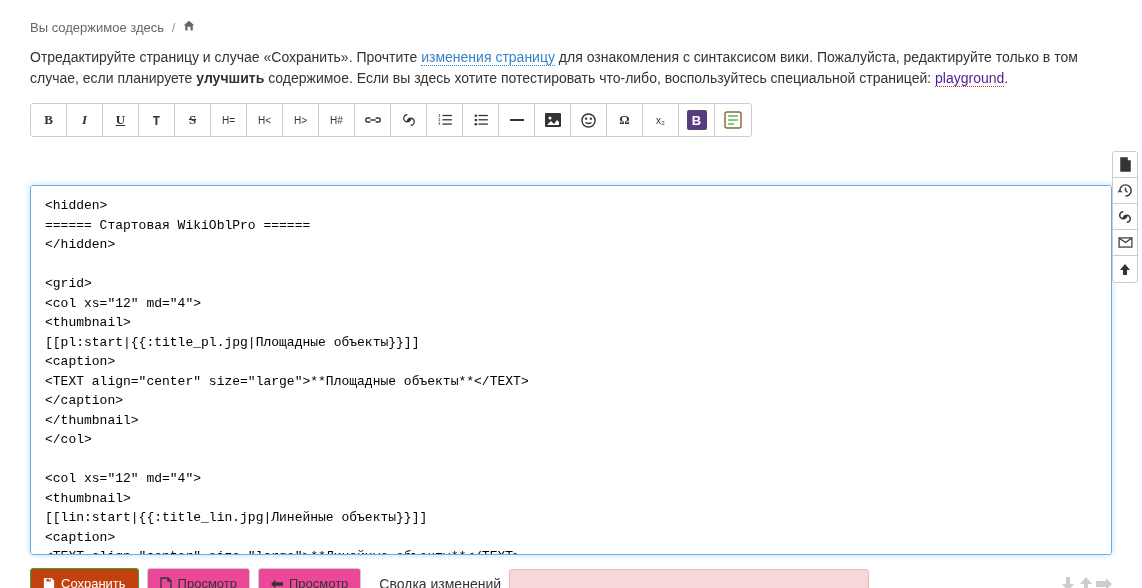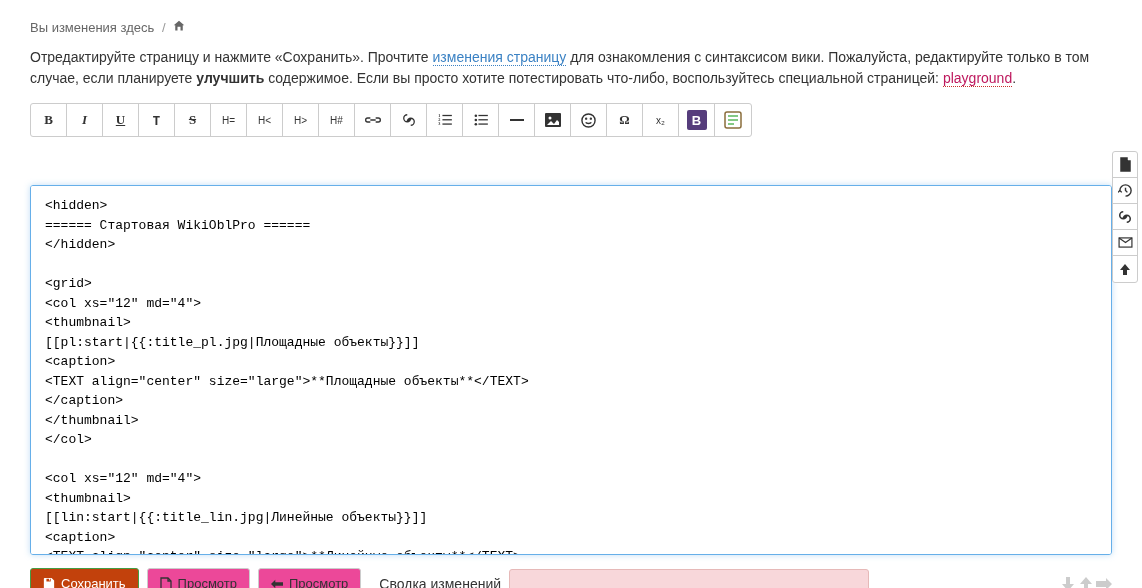--- a/index.html
+++ b/index.html
@@ -2,21 +2,21 @@
 <html><head>
 <meta charset="utf-8">
 <style>
 * { box-sizing: border-box; margin: 0; padding: 0; }
 body { font-family: Arial, Helvetica, sans-serif; font-size: 14px; color: #333; padding: 20px 30px; background: #fff; }
 .breadcrumb { color: #666; font-size: 13px; margin-bottom: 12px; }
 .breadcrumb .sep { color: #999; margin: 0 4px; }
 .home-icon { color: #666; font-size: 13px; }
 .intro { line-height: 1.5; margin-bottom: 14px; }
 .intro a { color: #3b82c4; text-decoration: none; border-bottom: 1px dotted #3b82c4; }
-.intro a.pg { color: #be185d; border-bottom: 1px dotted #c9302c; }
+.intro a.pg { color: #4c1d95; border-bottom: 1px dotted #c9302c; }
 .intro strong { font-weight: bold; }
 .toolbar { display: flex; border: 1px solid #ccc; border-radius: 3px; width: fit-content; margin-bottom: 6px; background: #fff; }
 .toolbar .btn { width: 36px; height: 32px; display: flex; align-items: center; justify-content: center; border-right: 1px solid #ccc; cursor: pointer; font-size: 13px; font-weight: bold; font-family: Georgia, serif; }
 .toolbar .btn:last-child { border-right: none; }
 .toolbar .btn.small { font-size: 10px; font-weight: normal; font-family: Arial, sans-serif; }
 .toolbar .btn svg { display: block; }
 .bs-badge { background: #563d7c; color: #fff; width: 20px; height: 20px; display: flex; align-items: center; justify-content: center; font-weight: bold; border-radius: 2px; font-family: Arial; }
 .wrap-badge { width: 20px; height: 20px; display: flex; align-items: center; justify-content: center; }
 .editor-wrap { position: relative; margin-top: 48px; }
 .editor { width: 100%; height: 370px; border: 1px solid #66afe9; border-radius: 3px; padding: 10px 14px; font-family: "Courier New", monospace; font-size: 13px; line-height: 1.5; resize: none; outline: none; overflow-y: scroll; box-shadow: 0 0 6px rgba(102,175,233,.4); }
@@ -28,31 +28,31 @@
 .btn-default { background: #ec4899; border: 1px solid #ccc; color: #333; padding: 7px 12px; border-radius: 3px; cursor: pointer; font-size: 13px; display: flex; align-items: center; gap: 6px; }
 .summary-label { font-weight: normal; margin-left: 10px; }
 .summary-input { flex: 0 0 360px; padding: 6px 8px; border: 1px solid #e6b9b8; background: #f8d7da; border-radius: 3px; height: 30px; }
 .nav-icons { margin-left: auto; display: flex; gap: 2px; color: #bbb; }
 .minor { margin-top: 0; display: flex; gap: 4px; font-weight: bold; }
 </style>
 </head>
 <body>
 
 <div class="breadcrumb">
-  <span>Вы изменения здесь</span>
+  <span>Вы содержимое здесь</span>
   <span class="sep">/</span>
   <a class="home-icon">
     <svg width="12" height="12" viewBox="0 0 16 16" fill="currentColor">
         <path d="M8 1l7 6h-2v7h-3V9H6v5H3V7H1z"></path>
       </svg>
   </a>
 </div>
 
 <p class="intro">
-  <span>Отредактируйте страницу и нажмите «Сохранить». Прочтите </span><a>изменения страницу</a><span> для ознакомления с синтаксисом вики. Пожалуйста, редактируйте только в том случае, если планируете </span><strong>улучшить</strong><span> содержимое. Если вы просто хотите потестировать что-либо, воспользуйтесь специальной страницей: </span><a class="pg">playground</a><span>.</span>
+  <span>Отредактируйте страницу и случае «Сохранить». Прочтите </span><a>изменения страницу</a><span> для ознакомления с синтаксисом вики. Пожалуйста, редактируйте только в том случае, если планируете </span><strong>улучшить</strong><span> содержимое. Если вы здесь хотите потестировать что-либо, воспользуйтесь специальной страницей: </span><a class="pg">playground</a><span>.</span>
 </p>
 
 <div class="toolbar">
   <div class="btn">B</div>
   <div class="btn" style="font-style:italic">I</div>
   <div class="btn" style="text-decoration:underline">U</div>
   <div class="btn" style="font-family:monospace">T</div>
   <div class="btn" style="text-decoration:line-through">S</div>
   <div class="btn small">H=</div>
   <div class="btn small">H&lt;</div>

